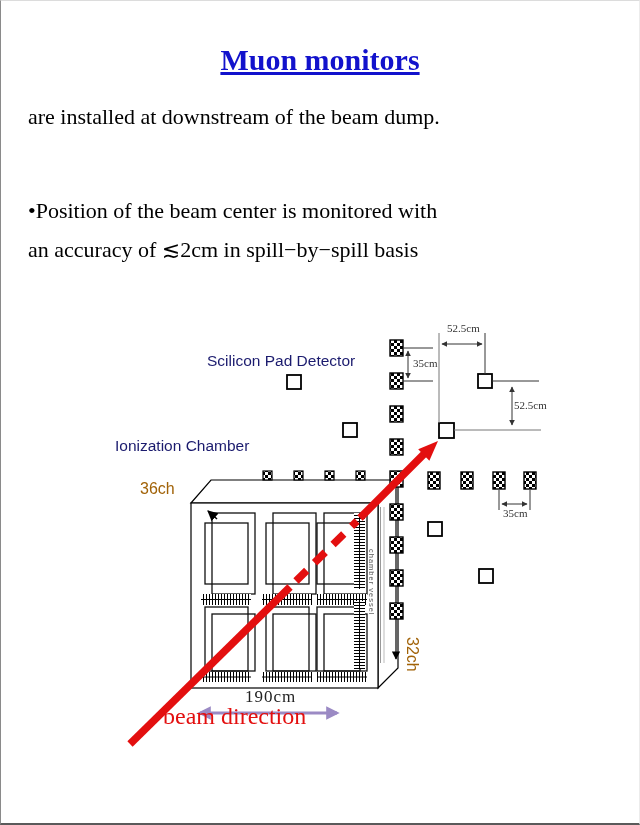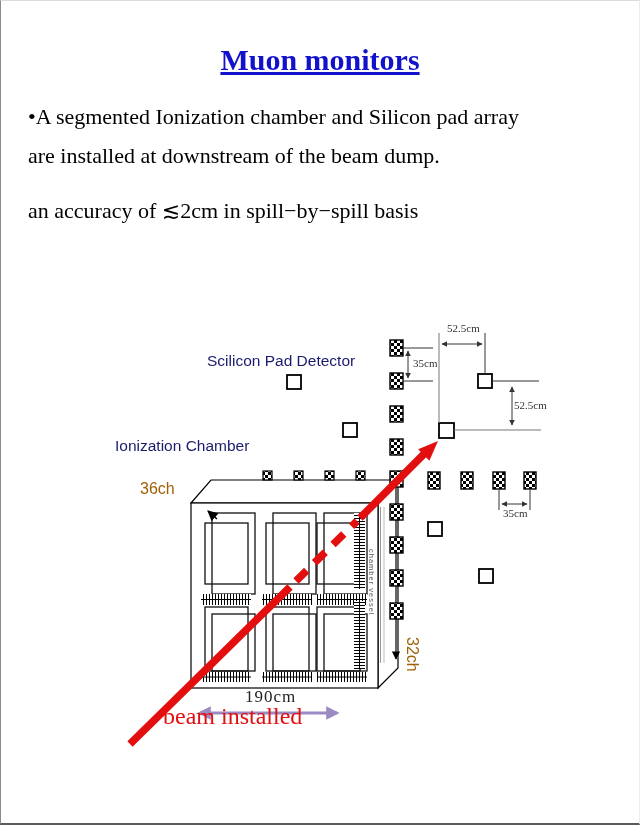--- a/index.html
+++ b/index.html
@@ -25,25 +25,25 @@
   .beam{font-size:24px;color:#e30f0f}
   .vessel{font-size:7.5px;color:#555;letter-spacing:1px;font-family:"Liberation Sans",sans-serif}
   svg{position:absolute;left:0;top:0}
 </style>
 </head>
 <body>
 
 <h1 class="title">Muon monitors</h1>
 
 <div class="bullet b1">
-  <div>•A segmented Ionization chamber and Silicon pad array</div>
   <div class="indent">are installed at downstream of the beam dump.</div>
 </div>
 
 <div class="bullet b2">
+  <div>•Position of the beam center is monitored with</div>
   <div class="indent">an accuracy of ≲2cm in spill−by−spill basis</div>
 </div>
 
 <svg width="640" height="825" viewBox="0 0 640 825">
   <defs>
     <pattern id="chk" width="6" height="6" patternUnits="userSpaceOnUse">
       <rect width="6" height="6" fill="#fff"></rect>
       <rect width="3" height="3" fill="#000"></rect>
       <rect x="3" y="3" width="3" height="3" fill="#000"></rect>
     </pattern>
@@ -175,17 +175,17 @@
     <polygon points="437,440 428.4,459.7 417.2,448.3" fill="#e30f0f" stroke="none"></polygon>
   </g>
 </svg>
 
 <div class="lbl navy" style="left:206px;top:351px">Scilicon Pad Detector</div>
 <div class="lbl navy" style="left:114px;top:436px">Ionization Chamber</div>
 <div class="lbl gray" style="left:139px;top:479px">36ch</div>
 <div class="lbl gray vert" style="left:402px;top:636px">32ch</div>
 <div class="lbl vessel vert" style="left:366px;top:548px">chamber vessel</div>
 <div class="lbl d190" style="left:244px;top:686px">190cm</div>
-<div class="lbl beam" style="left:162px;top:702px">beam installed</div>
+<div class="lbl beam" style="left:162px;top:702px">beam direction</div>
 <div class="lbl meas" style="left:446px;top:321px">52.5cm</div>
 <div class="lbl meas" style="left:513px;top:398px">52.5cm</div>
 <div class="lbl meas" style="left:412px;top:356px">35cm</div>
 <div class="lbl meas" style="left:502px;top:506px">35cm</div>
 
 </body></html>

